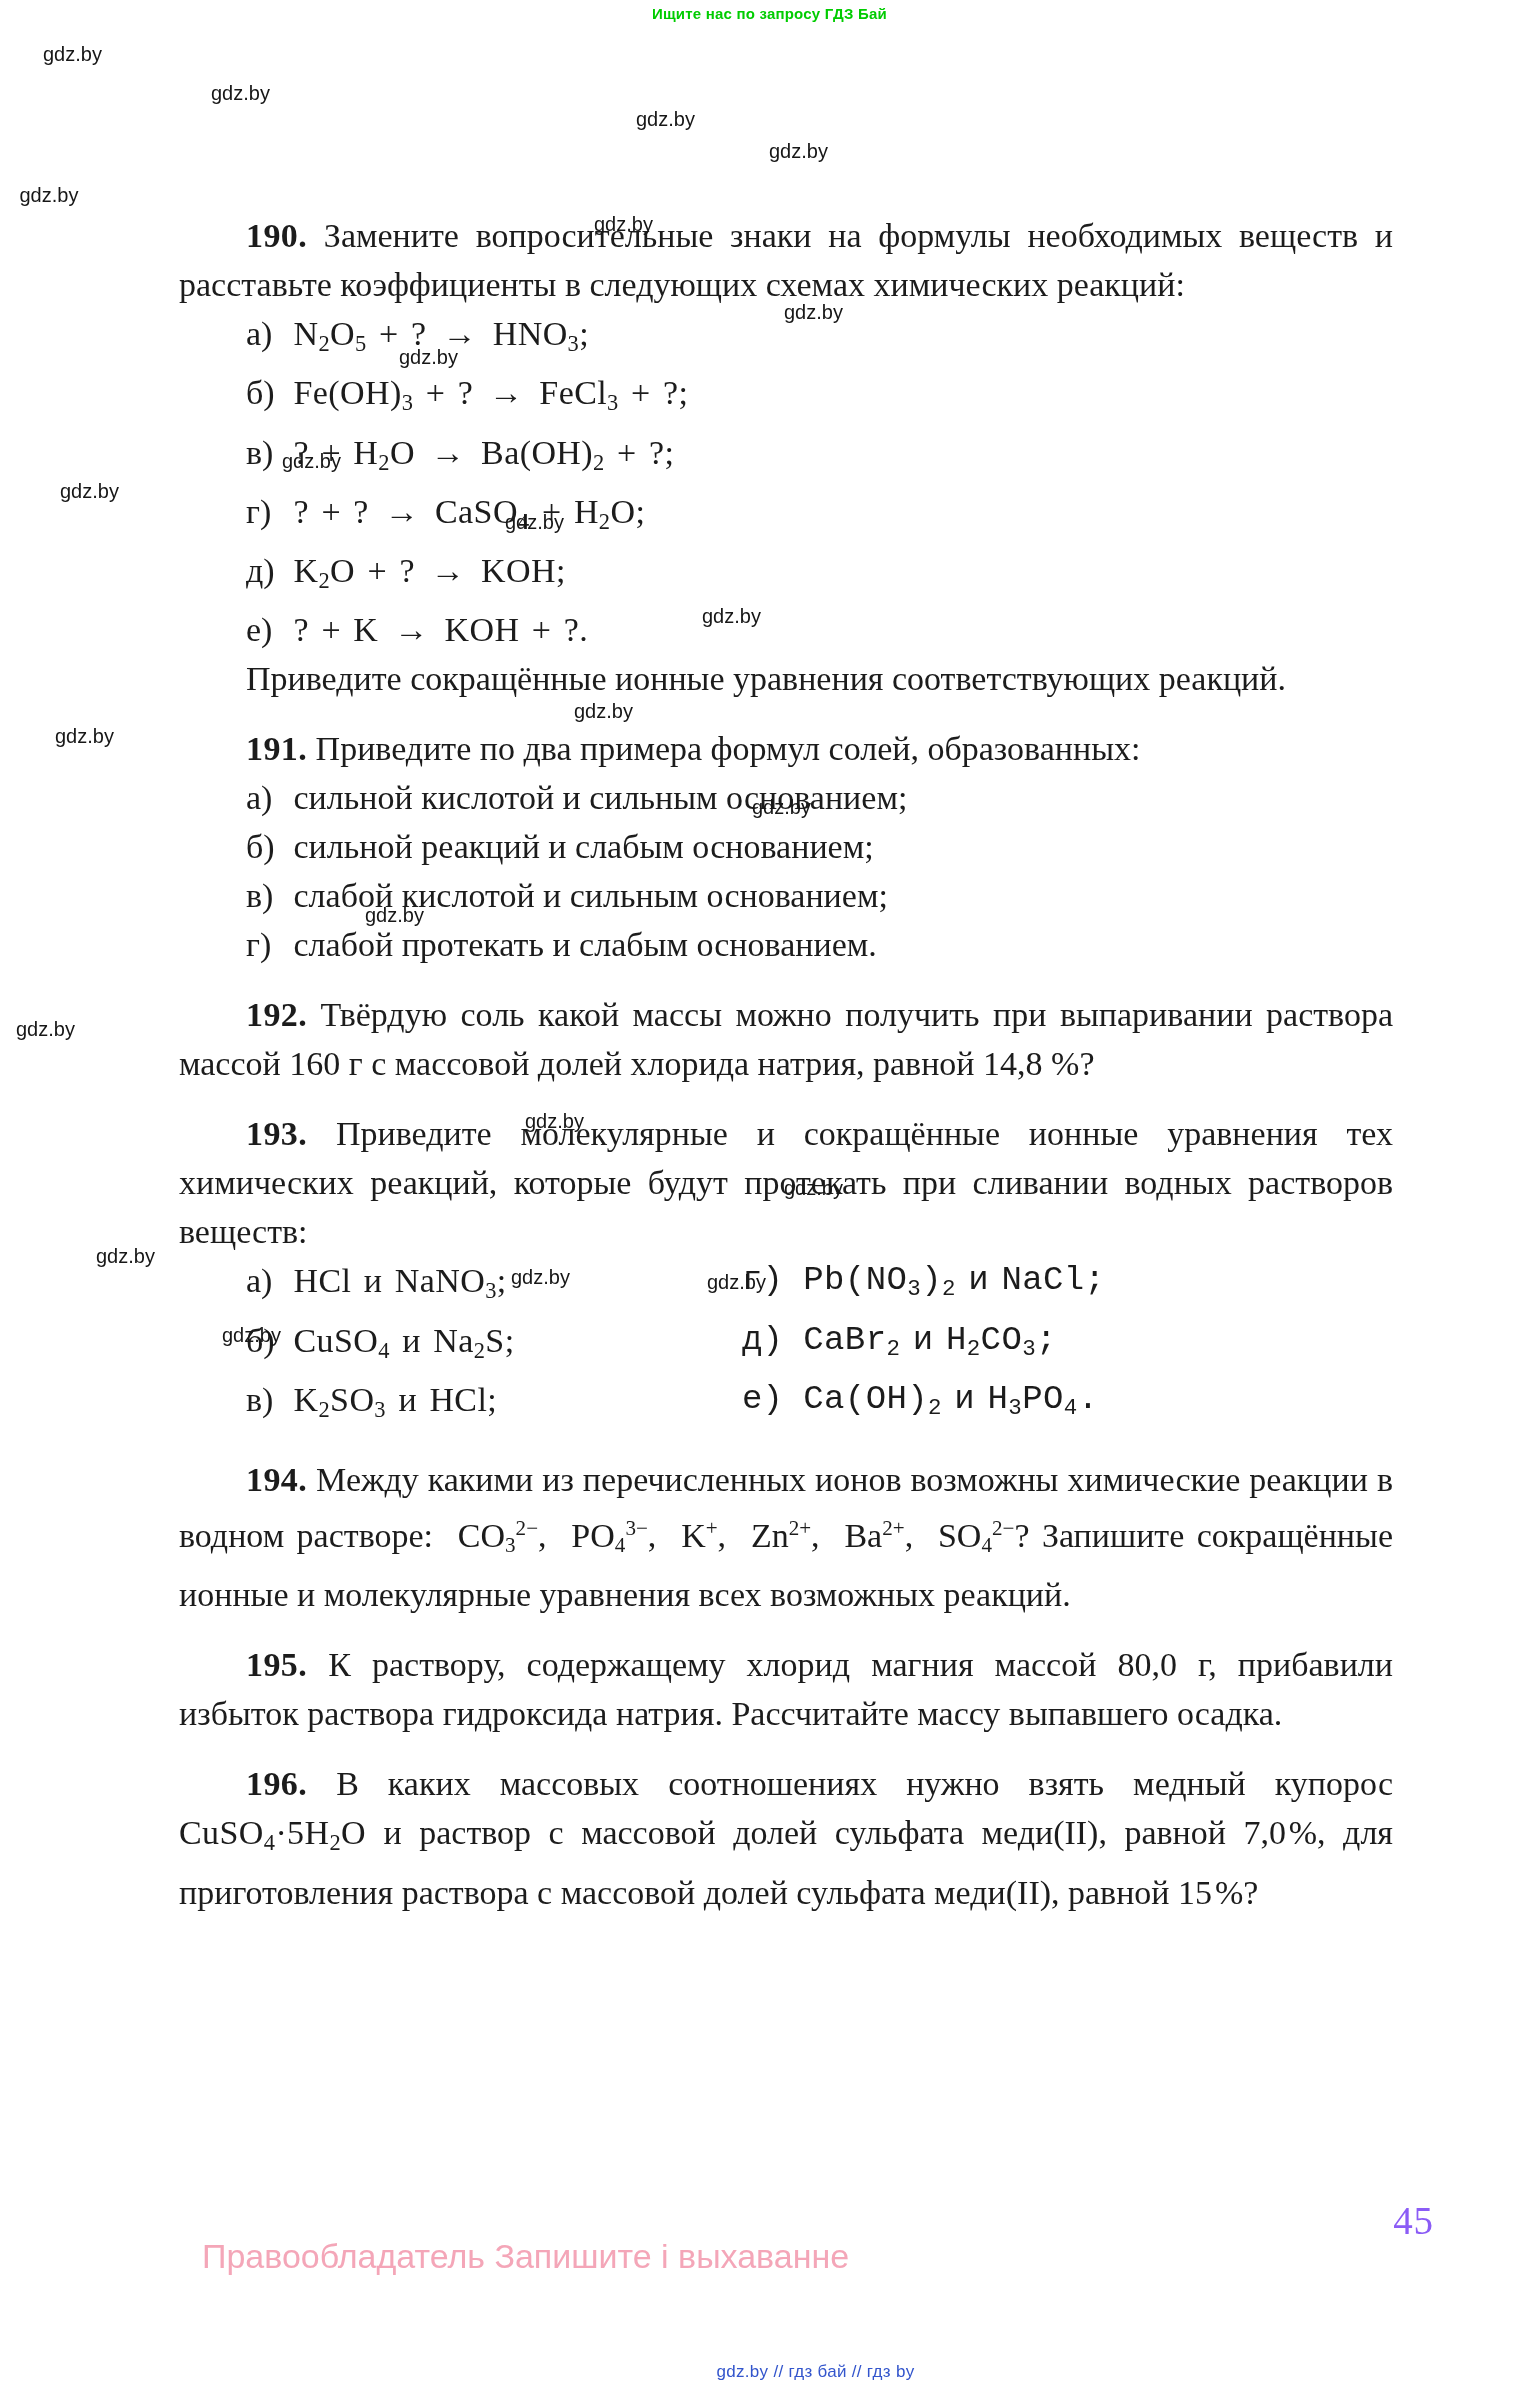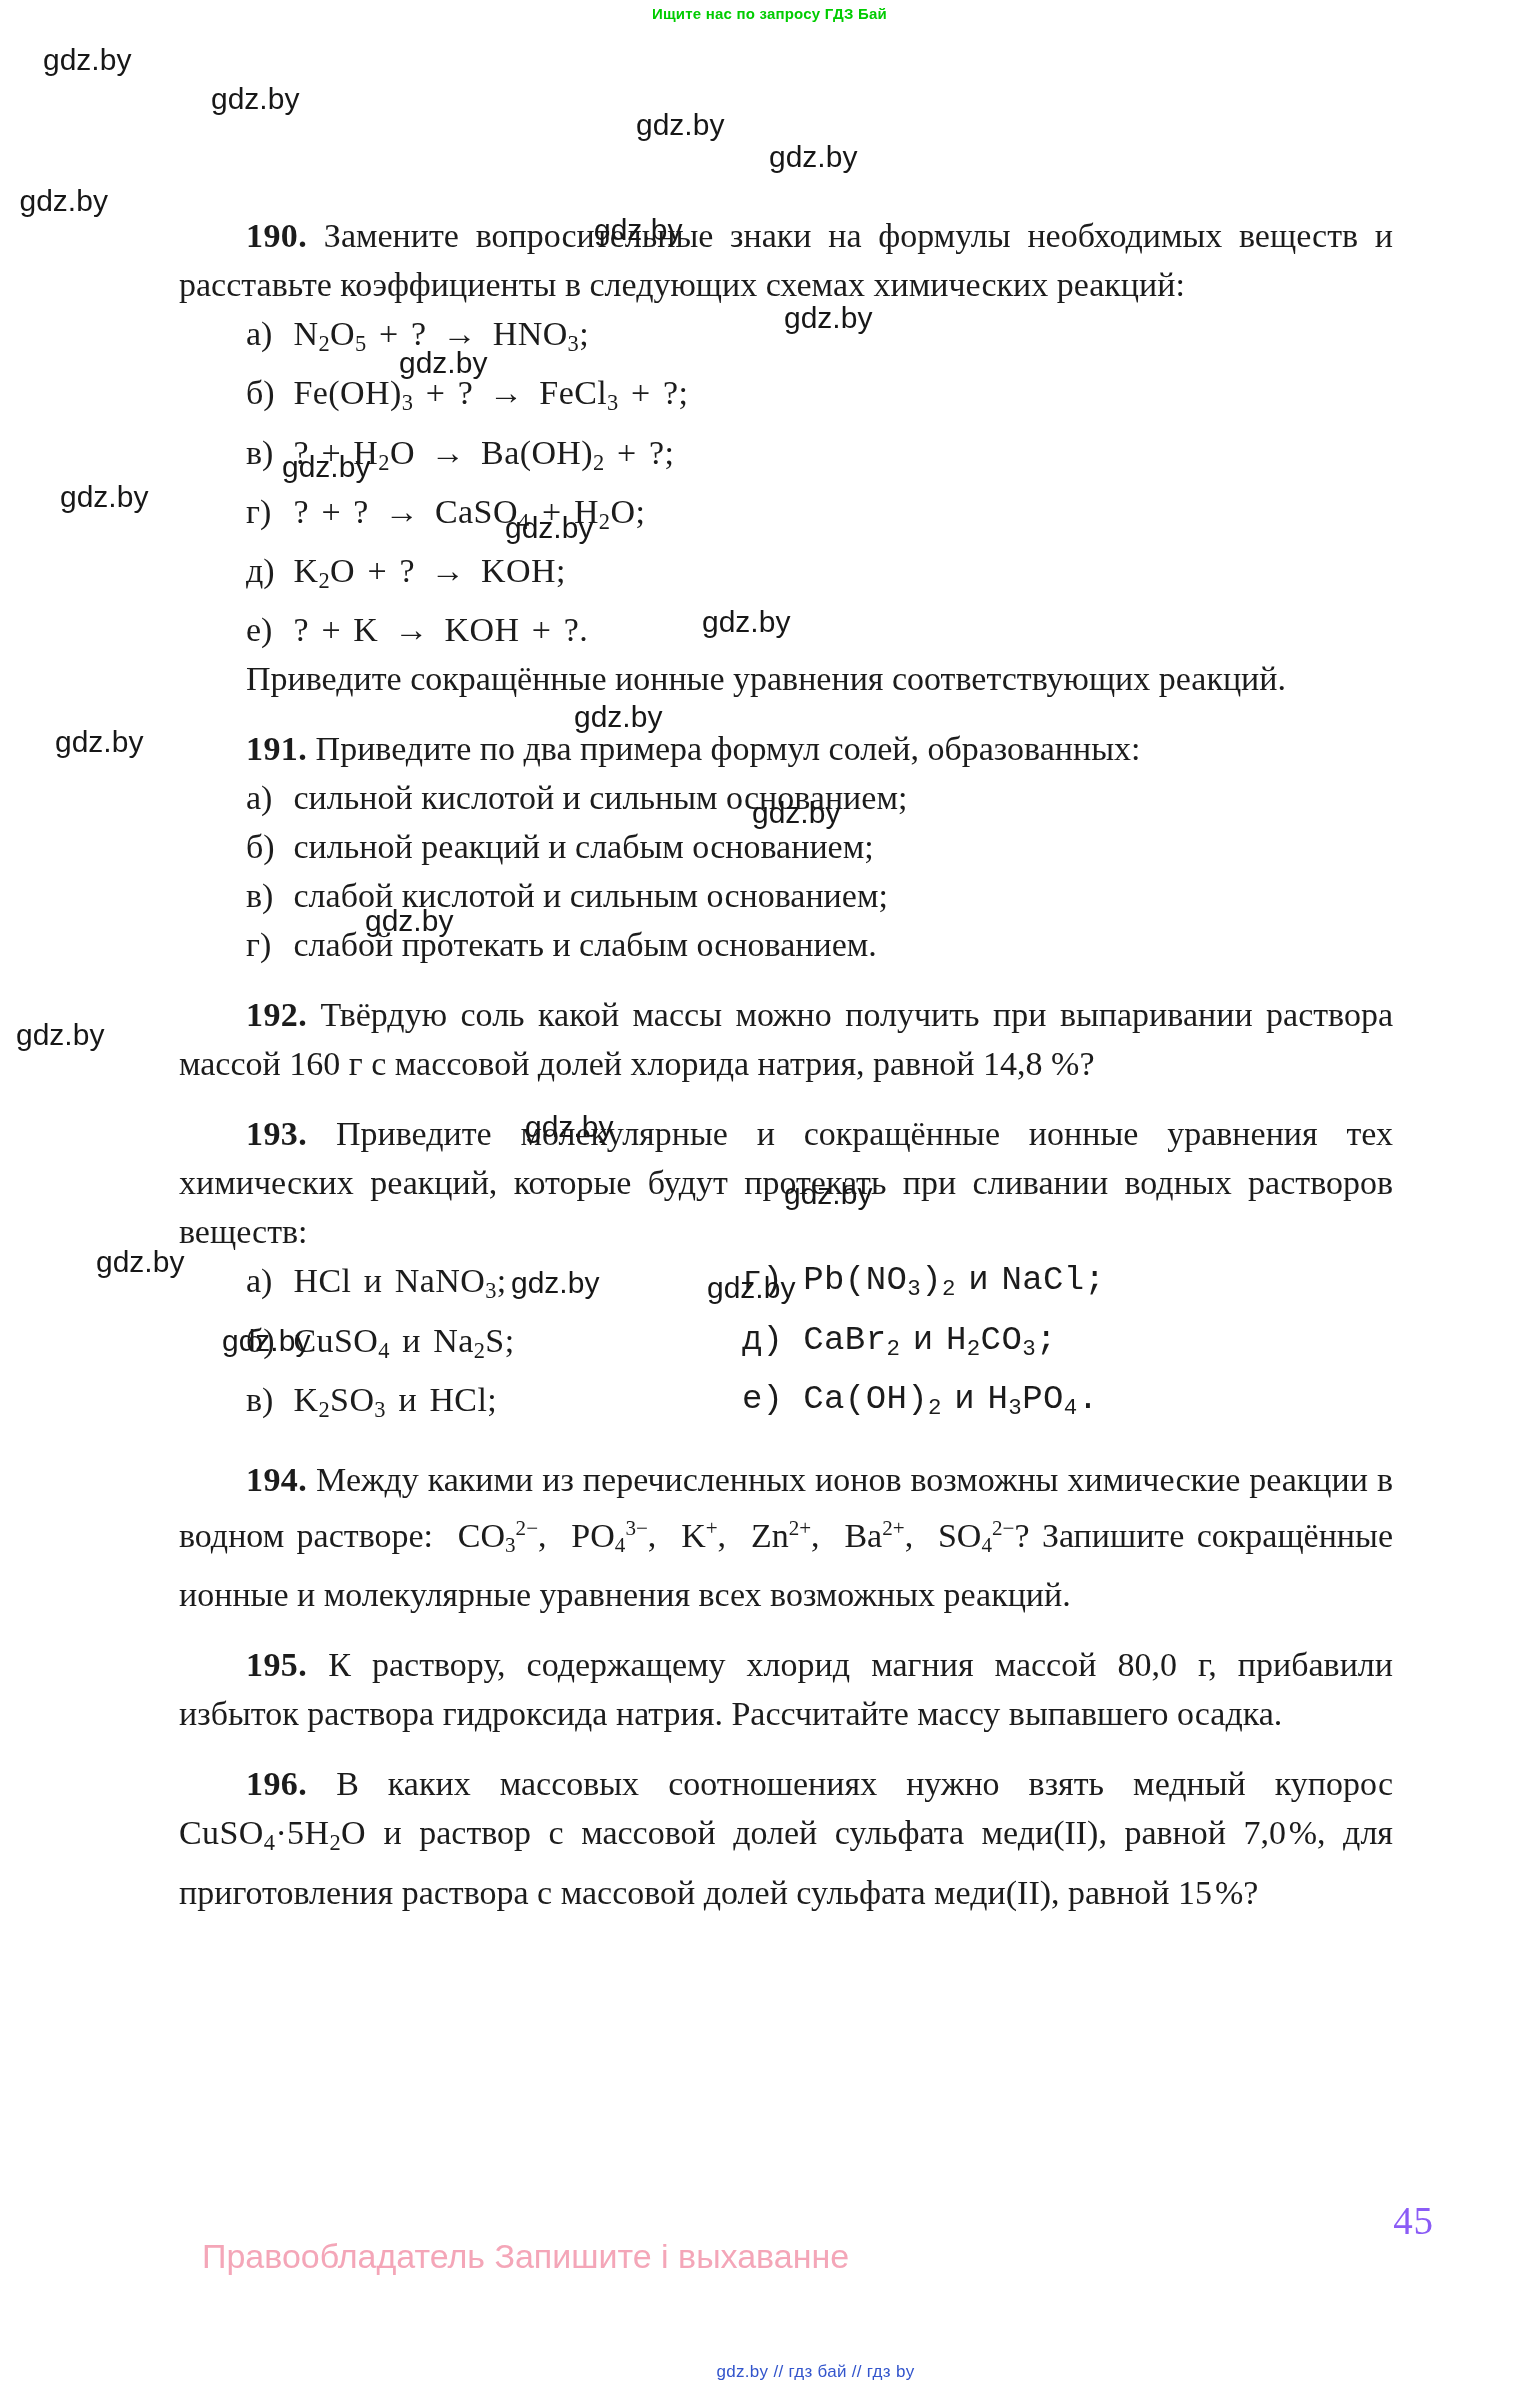--- a/index.html
+++ b/index.html
@@ -122,21 +122,21 @@
     font-size: 17px;
     color: #3355cc;
     letter-spacing: 0.3px;
     padding-left: 46px;
   }
 
   
   .wm {
     position: absolute;
     font-family: "Liberation Sans", sans-serif;
-    font-size: 30px;
+    font-size: 20px;
     color: #171717;
     white-space: nowrap;
     pointer-events: none;
   }
 </style>
 </head>
 <body>
 
 <div id="page">
 

